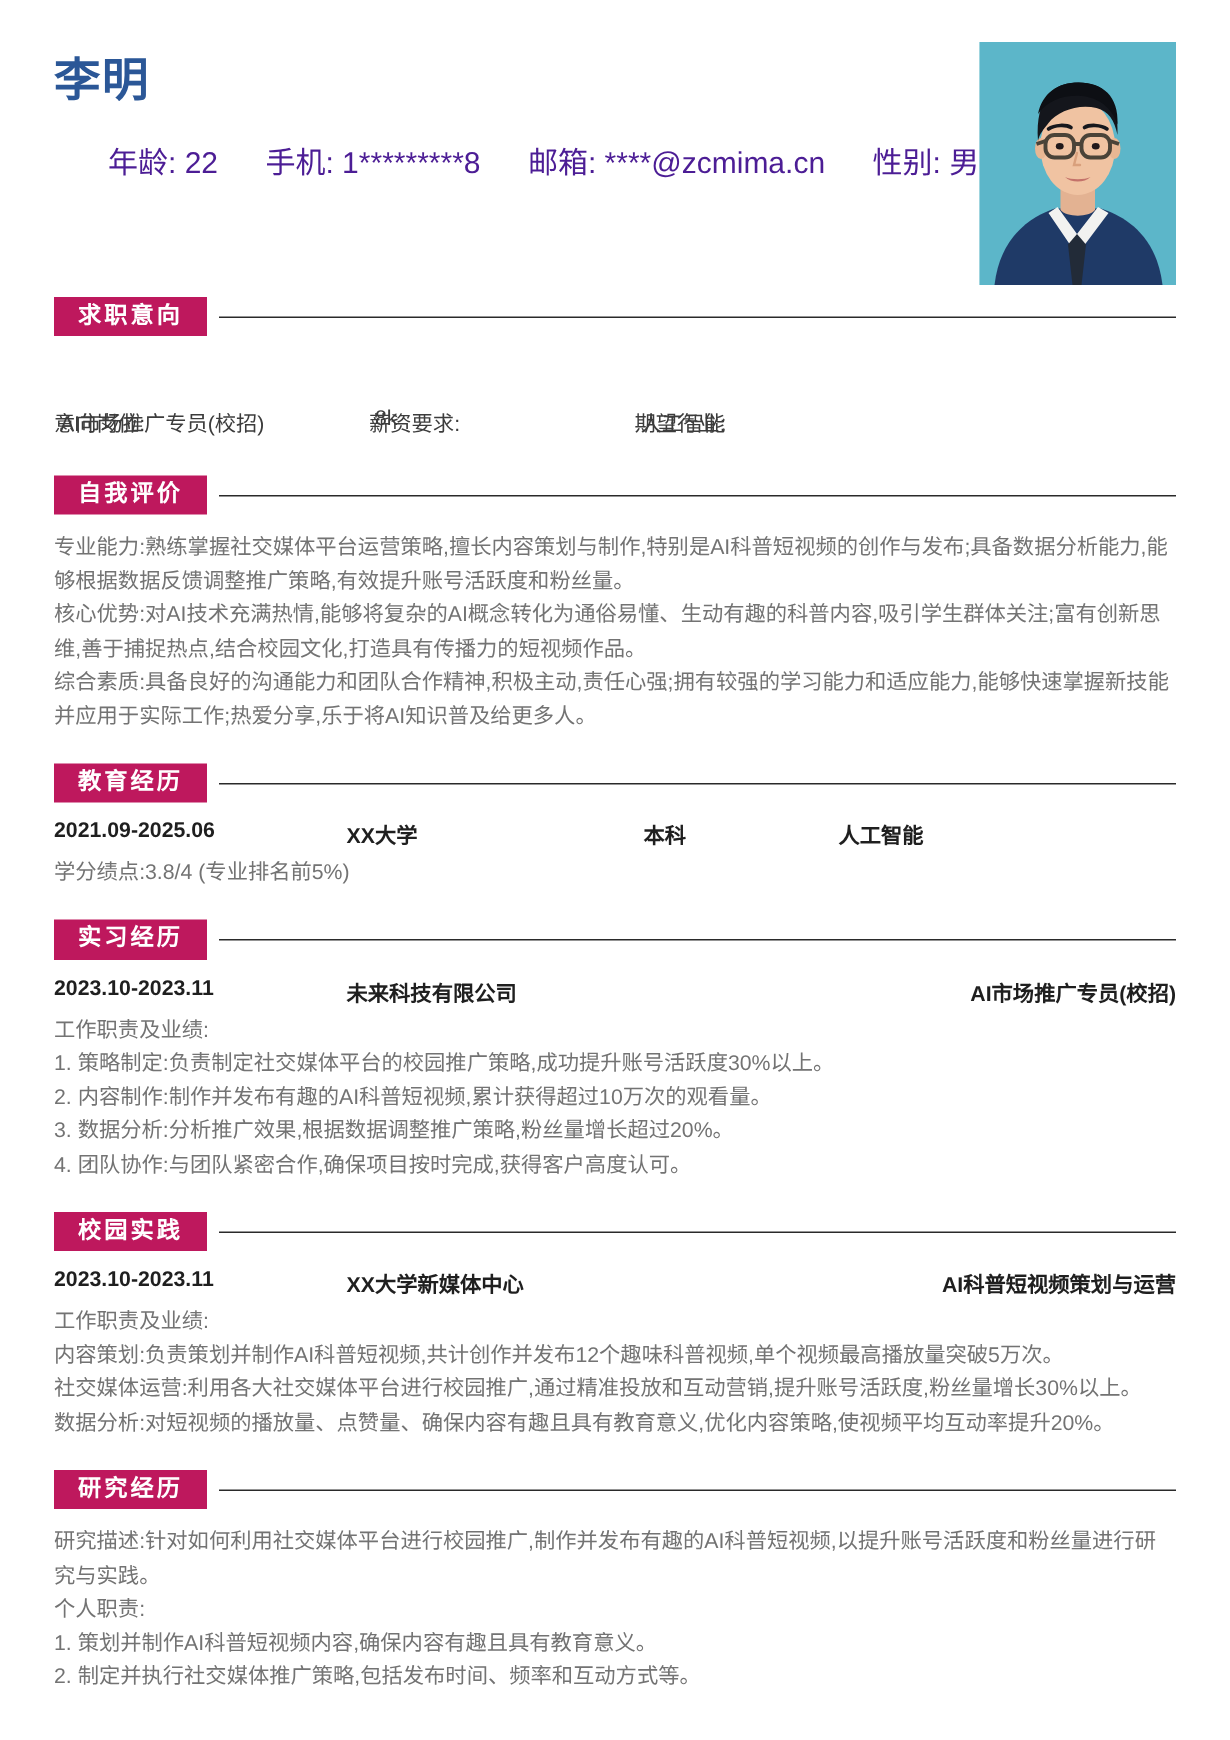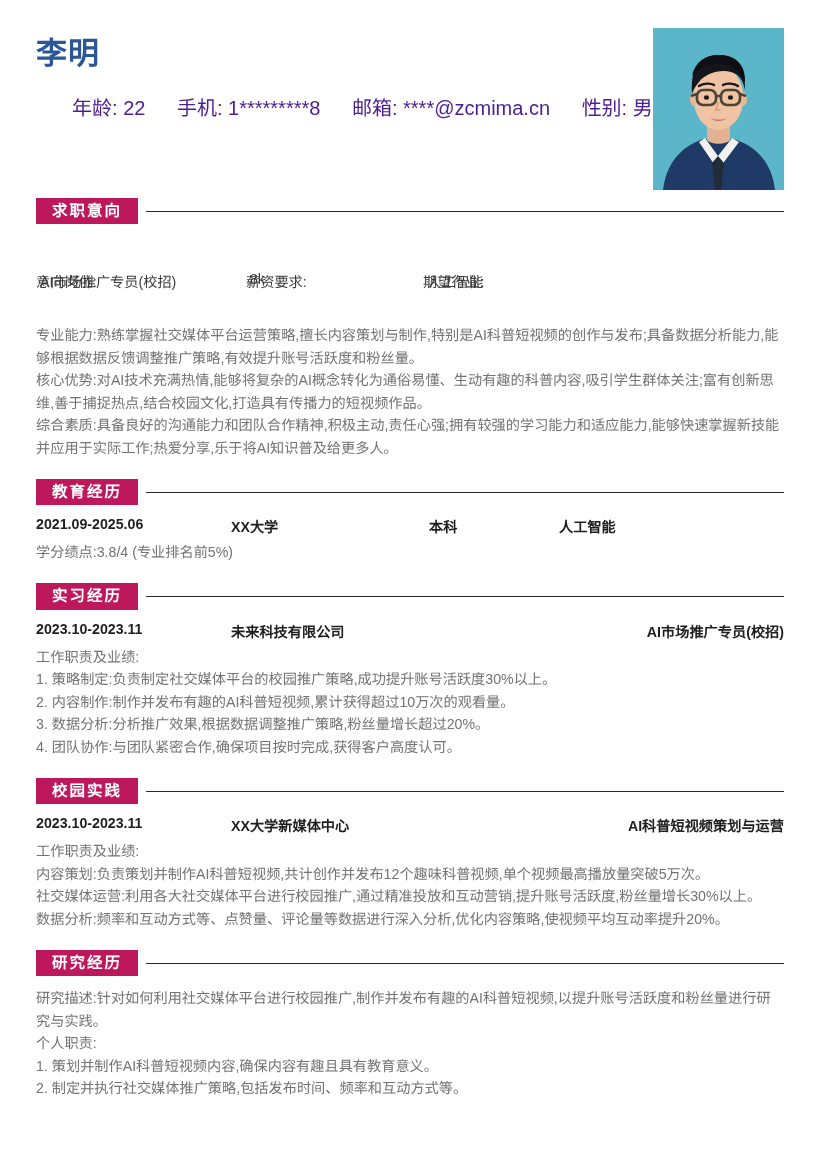--- a/index.html
+++ b/index.html
@@ -193,20 +193,24 @@
         <span class="i-1"><span>意向岗位:</span>&nbsp;<span>AI市场推广专员(校招)</span></span>
         <span class="i-2"><span>薪资要求:</span>&nbsp;<span>8k</span></span>
         <span class="i-3"><span>期望行业:</span>&nbsp;<span>人工智能</span></span>
       </div>
     </div>
   </div>
 
   <div class="gap-lg"></div>
 
   <div class="sec">
+    <div class="sec-head">
+      <div class="sec-box">自我评价</div>
+      <div class="sec-rule"></div>
+    </div>
     <div class="block">
       <p class="line">专业能力:熟练掌握社交媒体平台运营策略,擅长内容策划与制作,特别是AI科普短视频的创作与发布;具备数据分析能力,能够根据数据反馈调整推广策略,有效提升账号活跃度和粉丝量。</p>
       <p class="line">核心优势:对AI技术充满热情,能够将复杂的AI概念转化为通俗易懂、生动有趣的科普内容,吸引学生群体关注;富有创新思维,善于捕捉热点,结合校园文化,打造具有传播力的短视频作品。</p>
       <p class="line">综合素质:具备良好的沟通能力和团队合作精神,积极主动,责任心强;拥有较强的学习能力和适应能力,能够快速掌握新技能并应用于实际工作;热爱分享,乐于将AI知识普及给更多人。</p>
     </div>
   </div>
 
   <div class="gap-md"></div>
 
   <div class="sec">
@@ -255,21 +259,21 @@
     </div>
     <div class="block">
       <div class="rowline">
         <span class="c-date">2023.10-2023.11</span>
         <span class="c-org">XX大学新媒体中心</span>
         <span class="c-role-right">AI科普短视频策划与运营</span>
       </div>
       <p class="line">工作职责及业绩:</p>
       <p class="line">内容策划:负责策划并制作AI科普短视频,共计创作并发布12个趣味科普视频,单个视频最高播放量突破5万次。</p>
       <p class="line">社交媒体运营:利用各大社交媒体平台进行校园推广,通过精准投放和互动营销,提升账号活跃度,粉丝量增长30%以上。</p>
-      <p class="line">数据分析:频率和互动方式等、点赞量、评论量等数据进行深入分析,优化内容策略,使视频平均互动率提升20%。</p>
+      <p class="line">数据分析:对短视频的播放量、点赞量、确保内容有趣且具有教育意义,优化内容策略,使视频平均互动率提升20%。</p>
     </div>
   </div>
 
   <div class="gap-md"></div>
 
   <div class="sec">
     <div class="sec-head">
       <div class="sec-box">研究经历</div>
       <div class="sec-rule"></div>
     </div>

